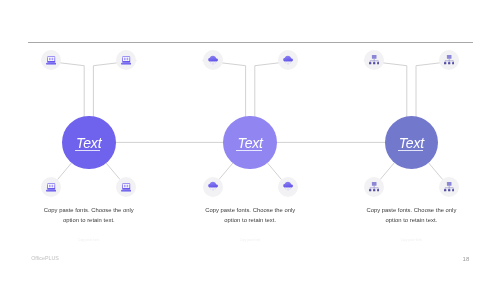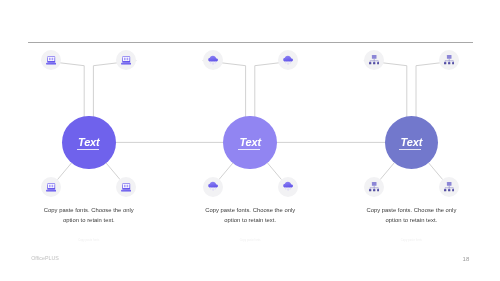--- a/index.html
+++ b/index.html
@@ -4,21 +4,21 @@
 <title>Slide</title>
 <style>
   html,body{margin:0;padding:0;}
   body{width:500px;height:281px;background:#ffffff;overflow:hidden;
        font-family:"Liberation Sans",sans-serif;}
   #slide{position:relative;width:500px;height:281px;background:#fff;}
   .topline{position:absolute;left:28px;top:42px;width:445px;height:1px;background:#a8a8a8;}
   svg.diag{position:absolute;left:0;top:0;width:500px;height:281px;}
   .node{position:absolute;border-radius:50%;display:flex;align-items:center;
         justify-content:center;}
-  .node span{font-style:italic;font-weight:bold;color:#ffffff;font-size:11px;
+  .node span{font-style:italic;font-weight:normal;color:#ffffff;font-size:14px;
              line-height:1.0;letter-spacing:-0.15px;position:relative;top:0.4px;
              display:inline-block;}
   .node span::after{content:"";position:absolute;left:-1.2px;right:1.0px;
              bottom:-1.3px;height:0.9px;background:rgba(255,255,255,0.8);}
   .ic{position:absolute;width:20px;height:20px;border-radius:50%;background:#f2f2f4;
       display:flex;align-items:center;justify-content:center;}
   .cap{position:absolute;width:110px;text-align:center;font-size:5.85px;color:#3a3a3a;
        line-height:9.8px;letter-spacing:0.02px;white-space:nowrap;}
   .foot{position:absolute;font-size:5.3px;color:#bdbdbd;letter-spacing:0px;}
   .ghost{position:absolute;width:110px;text-align:center;font-size:2.6px;color:#efefef;

